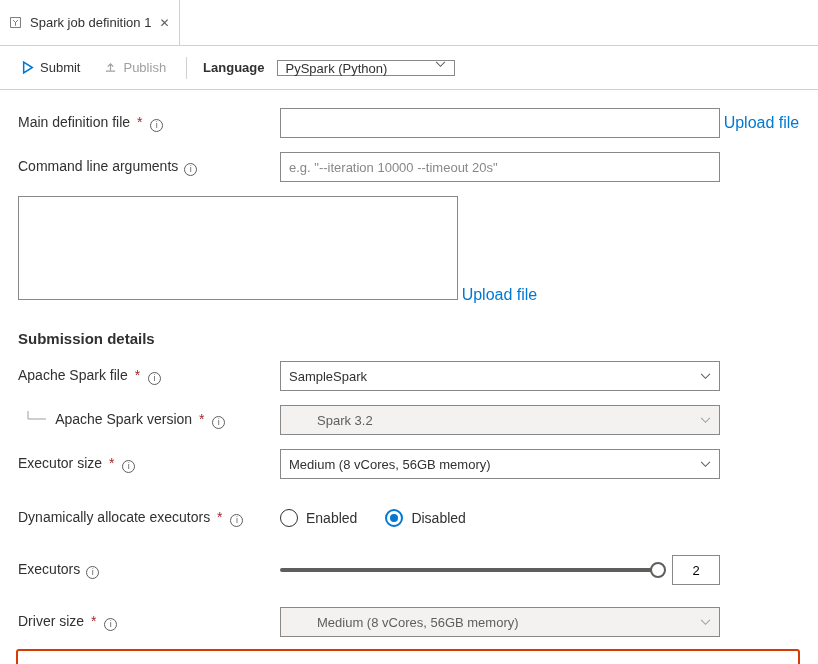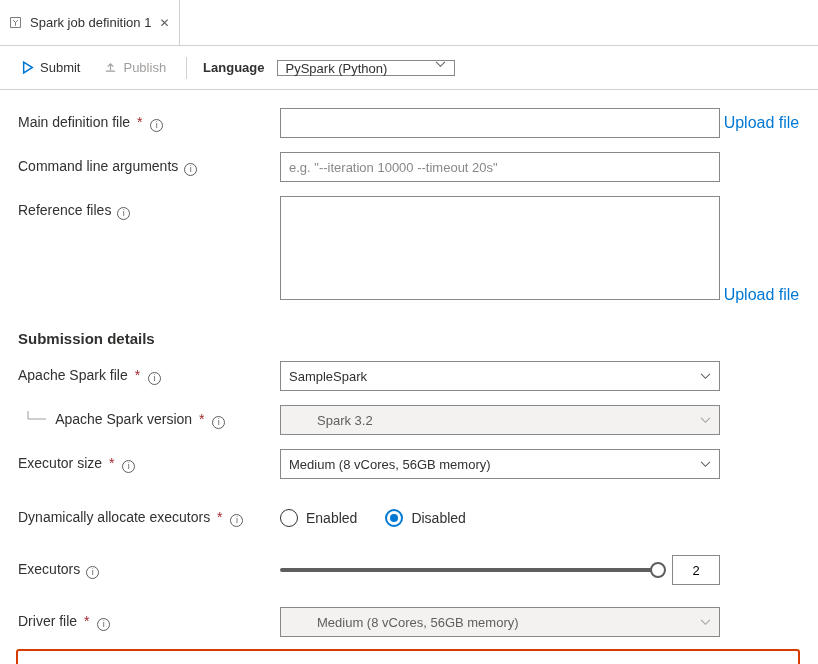--- a/index.html
+++ b/index.html
@@ -277,24 +277,20 @@
     <div class="label-col">
       <span>Command line arguments</span>
       <span class="info-icon">i</span>
     </div>
     <div class="field-col">
       <input class="input" type="text" placeholder="e.g. &quot;--iteration 10000 --timeout 20s&quot;" style="">
     </div>
   </div>
 
   <div class="row">
-    <div class="label-col">
-      <span>Reference files</span>
-      <span class="info-icon">i</span>
-    </div>
     <div class="field-col">
       <textarea class="textarea" style=""></textarea>
       <div class="link">Upload file</div>
     </div>
   </div>
 
   <div class="section-title">Submission details</div>
 
   <div class="row">
     <div class="label-col">
@@ -385,21 +381,21 @@
         <div class="slider-track">
           <div class="slider-handle"></div>
         </div>
         <input class="slider-input" value="2" style="">
       </div>
     </div>
   </div>
 
   <div class="row" style="margin-top:22px">
     <div class="label-col">
-      <span>Driver file</span>
+      <span>Driver size</span>
       <span class="req">*</span>
       <span class="info-icon">i</span>
     </div>
     <div class="field-col">
       <div class="select disabled">
         <span>Medium (8 vCores, 56GB memory)</span>
         <span class="chev">
           <svg width="11" height="7" viewBox="0 0 12 8">
               <path d="M1 1 L6 6 L11 1" stroke="#a19f9d" stroke-width="1.2" fill="none"></path>
             </svg>

